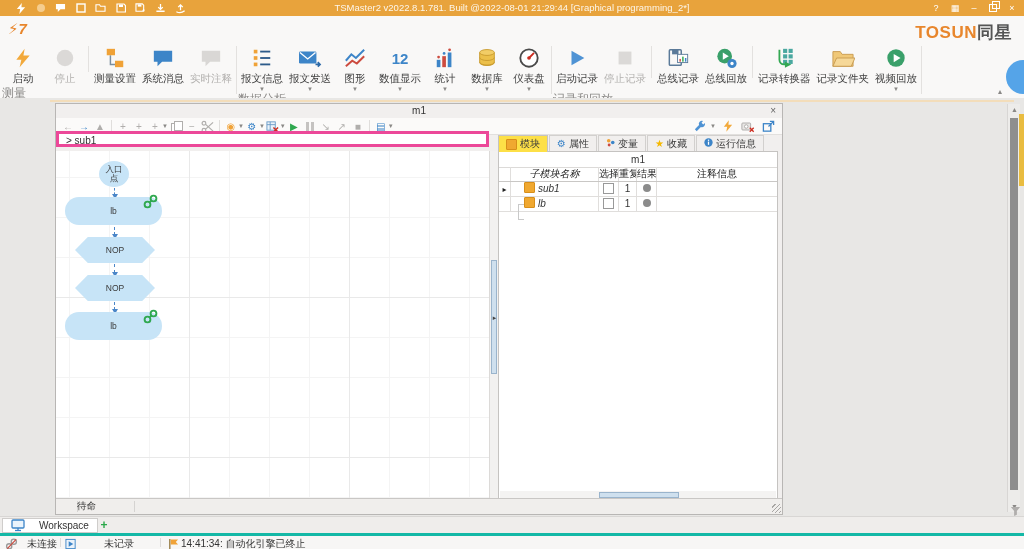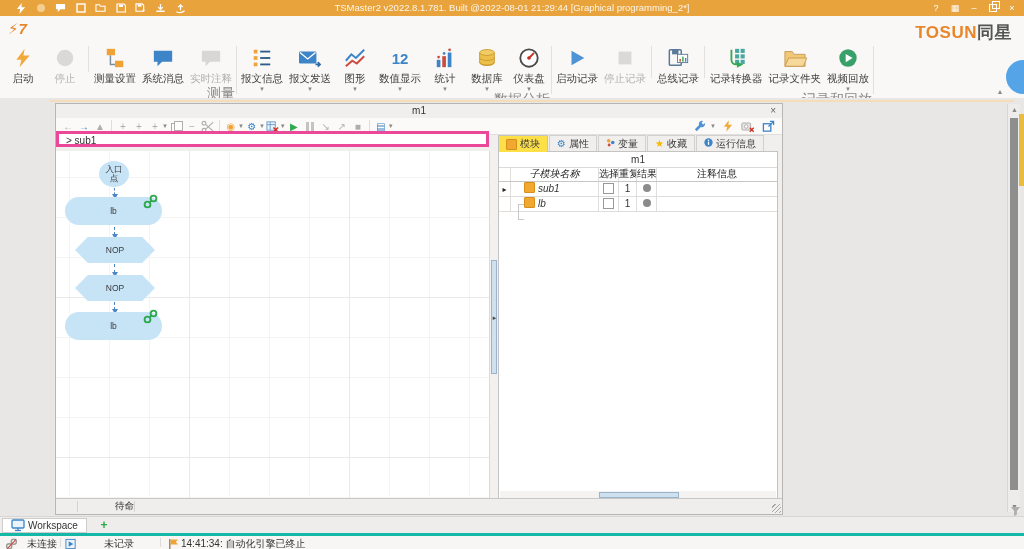--- a/index.html
+++ b/index.html
@@ -30,21 +30,21 @@
   
   .ribbon{position:absolute;left:0;top:42px;width:1024px;height:56px;background:#f9f8f7;border-bottom:1px solid #dddbd9;}
   .rwrap{display:flex;height:56px;align-items:stretch;padding-left:2px;}
   .rgroup{display:flex;flex-direction:column;}
   .rbtns{display:flex;flex:1;align-items:stretch;}
   .rbtn{min-width:36px;padding:2px 3px 0 3px;display:flex;flex-direction:column;align-items:center;justify-content:flex-start;}
   .ric{height:24px;display:flex;align-items:center;justify-content:center;margin-top:2px;}
   .rlabel{font-size:10.5px;color:#3f3f3f;white-space:nowrap;margin-top:2px;}
   .rcaret{font-size:6px;color:#8a8886;line-height:5px;margin-top:1px;}
   .rbtn.disabled .rlabel{color:#b3b1af;}
-  .rgname{height:15px;line-height:14px;text-align:right;font-size:14px;color:#8a8886;}
+  .rgname{height:15px;line-height:14px;text-align:left;font-size:12px;color:#8a8886;}
   .rsep{width:1px;background:#e3e1df;margin:4px 2px 14px 2px;}
   .rgsep{width:1px;background:#e3e1df;margin:4px 1px 4px 1px;}
   .num-ic{font-size:15px;font-weight:bold;color:#3d85c8;}
   .ribbon-collapse{position:absolute;right:22px;bottom:2px;font-size:8px;color:#8a8886;}
   
   .mdi{position:absolute;left:0;top:98px;width:1024px;height:418px;background:#e8e7e5;}
   .mdi::before{content:"";position:absolute;left:50px;top:2px;right:10px;height:2px;background:#f3ddba;}
   
   .doc{position:absolute;left:55px;top:5px;width:728px;height:412px;background:#f1efee;border:1px solid #b8b6b4;box-sizing:border-box;}
   .doc-header{position:absolute;left:0;top:0;right:0;height:14px;background:#f1efee;border-bottom:1px solid #dcdad8;}
@@ -106,35 +106,35 @@
   .modsq{display:inline-block;width:9px;height:9px;background:#f0a830;border:1px solid #d88f1a;border-radius:1px;
     vertical-align:-1px;margin:0 3px 0 10px;}
   .tree-bracket{position:absolute;left:19px;top:52px;width:5px;height:14px;border:1px solid #c9c9c9;border-right:none;z-index:3;}
   .rowmark{font-size:8px;color:#222;}
   .hscroll{position:absolute;left:1px;right:1px;bottom:1px;height:8px;background:#f4f3f2;}
   .hthumb{position:absolute;left:99px;width:80px;top:1px;height:6px;background:#cfe0ee;border:1px solid #9ab4cc;box-sizing:border-box;}
   
   .doc-status{position:absolute;left:0;right:0;bottom:0;height:15px;background:#f0eeec;border-top:1px solid #c9c7c5;
     font-size:9.5px;color:#333;}
   .ds-sep{position:absolute;top:2px;bottom:2px;width:1px;background:#d5d3d1;}
-  .ds-state{position:absolute;left:21px;width:57px;text-align:right;line-height:14px;}
+  .ds-state{position:absolute;left:21px;width:57px;text-align:left;line-height:14px;}
   .ds-msg{position:absolute;left:84px;line-height:14px;}
   .grip{position:absolute;right:1px;bottom:1px;width:9px;height:9px;
     background:repeating-linear-gradient(135deg,transparent 0 2px,#a8a6a4 2px 3px);}
   
   .fab{position:absolute;left:1006px;top:60px;width:34px;height:34px;border-radius:50%;background:#55a4e8;}
   .edge-scroll{position:absolute;left:1007px;top:104px;width:13px;height:408px;background:#edecea;border-left:1px solid #d8d6d4;box-sizing:border-box;}
   .edge-arrow{position:absolute;left:0;width:13px;text-align:center;font-size:7px;color:#8a8886;}
   .edge-thumb{position:absolute;left:2px;width:8px;top:14px;height:372px;background:#8e8e8e;}
   .sliver{position:absolute;left:1019px;top:114px;width:5px;height:72px;background:#e9bc40;}
   .funnel{position:absolute;left:1010px;top:503px;}
   
   .wsbar{position:absolute;left:0;top:516px;width:1024px;height:17px;background:#efedeb;border-top:1px solid #d8d6d4;box-sizing:border-box;}
   .wstab{position:absolute;left:2px;top:1px;height:15px;background:#fff;border:1px solid #cfcdcb;box-sizing:border-box;
-    display:flex;align-items:center;gap:3px;padding:0 8px;font-size:10px;color:#333;}
+    display:flex;align-items:center;gap:14px;padding:0 8px;font-size:10px;color:#333;}
   .wsadd{position:absolute;left:96px;top:1px;width:16px;height:15px;text-align:center;line-height:14px;
     color:#2ba84a;font-weight:bold;font-size:12px;}
   
   .statusbar{position:absolute;left:0;top:533px;width:1024px;height:16px;background:#f7f6f5;border-top:3px solid #14b8a6;
     box-sizing:border-box;font-size:10px;color:#333;}
   .sb-sep{position:absolute;top:2px;bottom:2px;width:1px;background:#ddDBd9;}
   .sb-ic{position:absolute;top:2px;}
   .sb-txt{position:absolute;line-height:15px;}
 </style>
 </head>
@@ -370,20 +370,31 @@
                 <svg width="23" height="22" viewBox="0 0 24 24">
                   <rect x="2" y="3" width="13" height="17" rx="1" fill="none" stroke="#5b7a99" stroke-width="1.6"></rect>
                   <rect x="5" y="3" width="7" height="5" fill="#5b7a99"></rect>
                   <rect x="11" y="8" width="11" height="9" fill="#fff" stroke="#5b7a99"></rect>
                   <rect x="13" y="13" width="1.6" height="3" fill="#cc4b3f"></rect>
                   <rect x="16" y="10.5" width="1.6" height="5.5" fill="#34a853"></rect>
                   <rect x="19" y="12" width="1.6" height="4" fill="#3d85c8"></rect>
                 </svg>
               </span>
             <span class="rlabel">总线记录</span>
+          </div>
+          <div class="rbtn">
+            <span class="ric">
+                <svg width="23" height="22" viewBox="0 0 24 24">
+                  <circle cx="10" cy="10" r="8" fill="#3aa06a"></circle>
+                  <polygon points="8,6 14.5,10 8,14" fill="#fff"></polygon>
+                  <circle cx="18" cy="18" r="5" fill="#3d85c8"></circle>
+                  <circle cx="18" cy="18" r="1.8" fill="#fff"></circle>
+                </svg>
+              </span>
+            <span class="rlabel">总线回放</span>
           </div>
           <div class="rsep"></div>
           <div class="rbtn">
             <span class="ric">
                 <svg width="22" height="22" viewBox="0 0 24 24">
                   <g fill="#4aa8a0">
                     <rect x="11" y="2" width="4.5" height="4.5"></rect>
                     <rect x="17" y="2" width="4.5" height="4.5"></rect>
                     <rect x="11" y="8" width="4.5" height="4.5"></rect>
                     <rect x="17" y="8" width="4.5" height="4.5"></rect>

